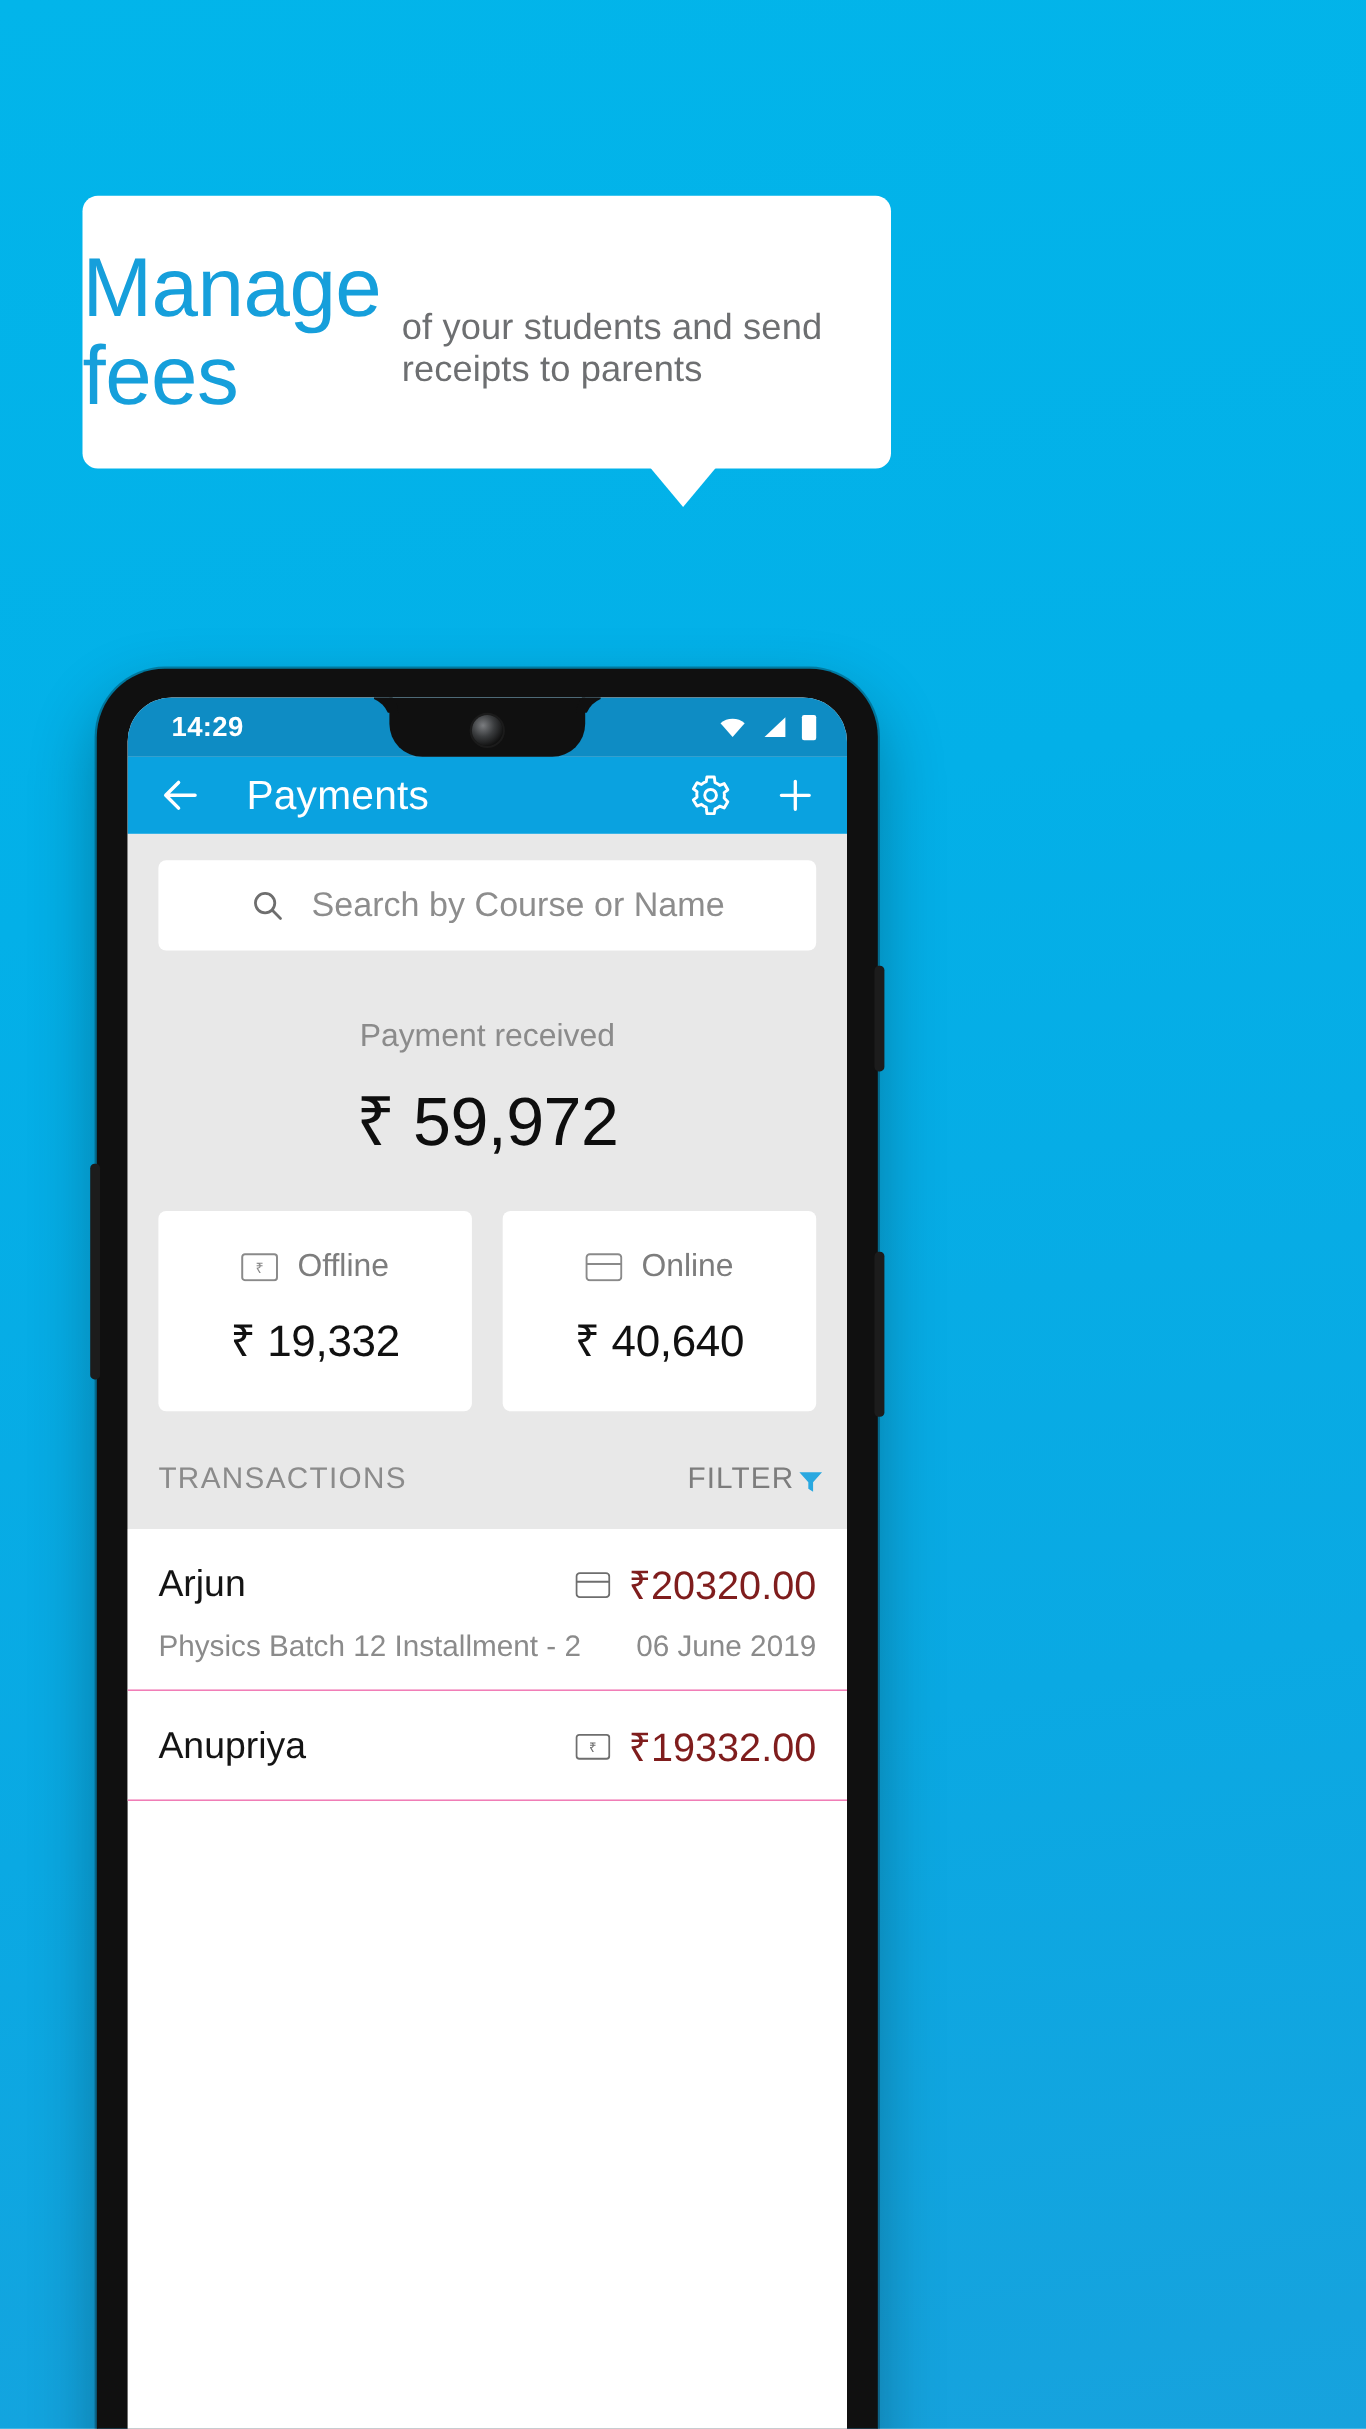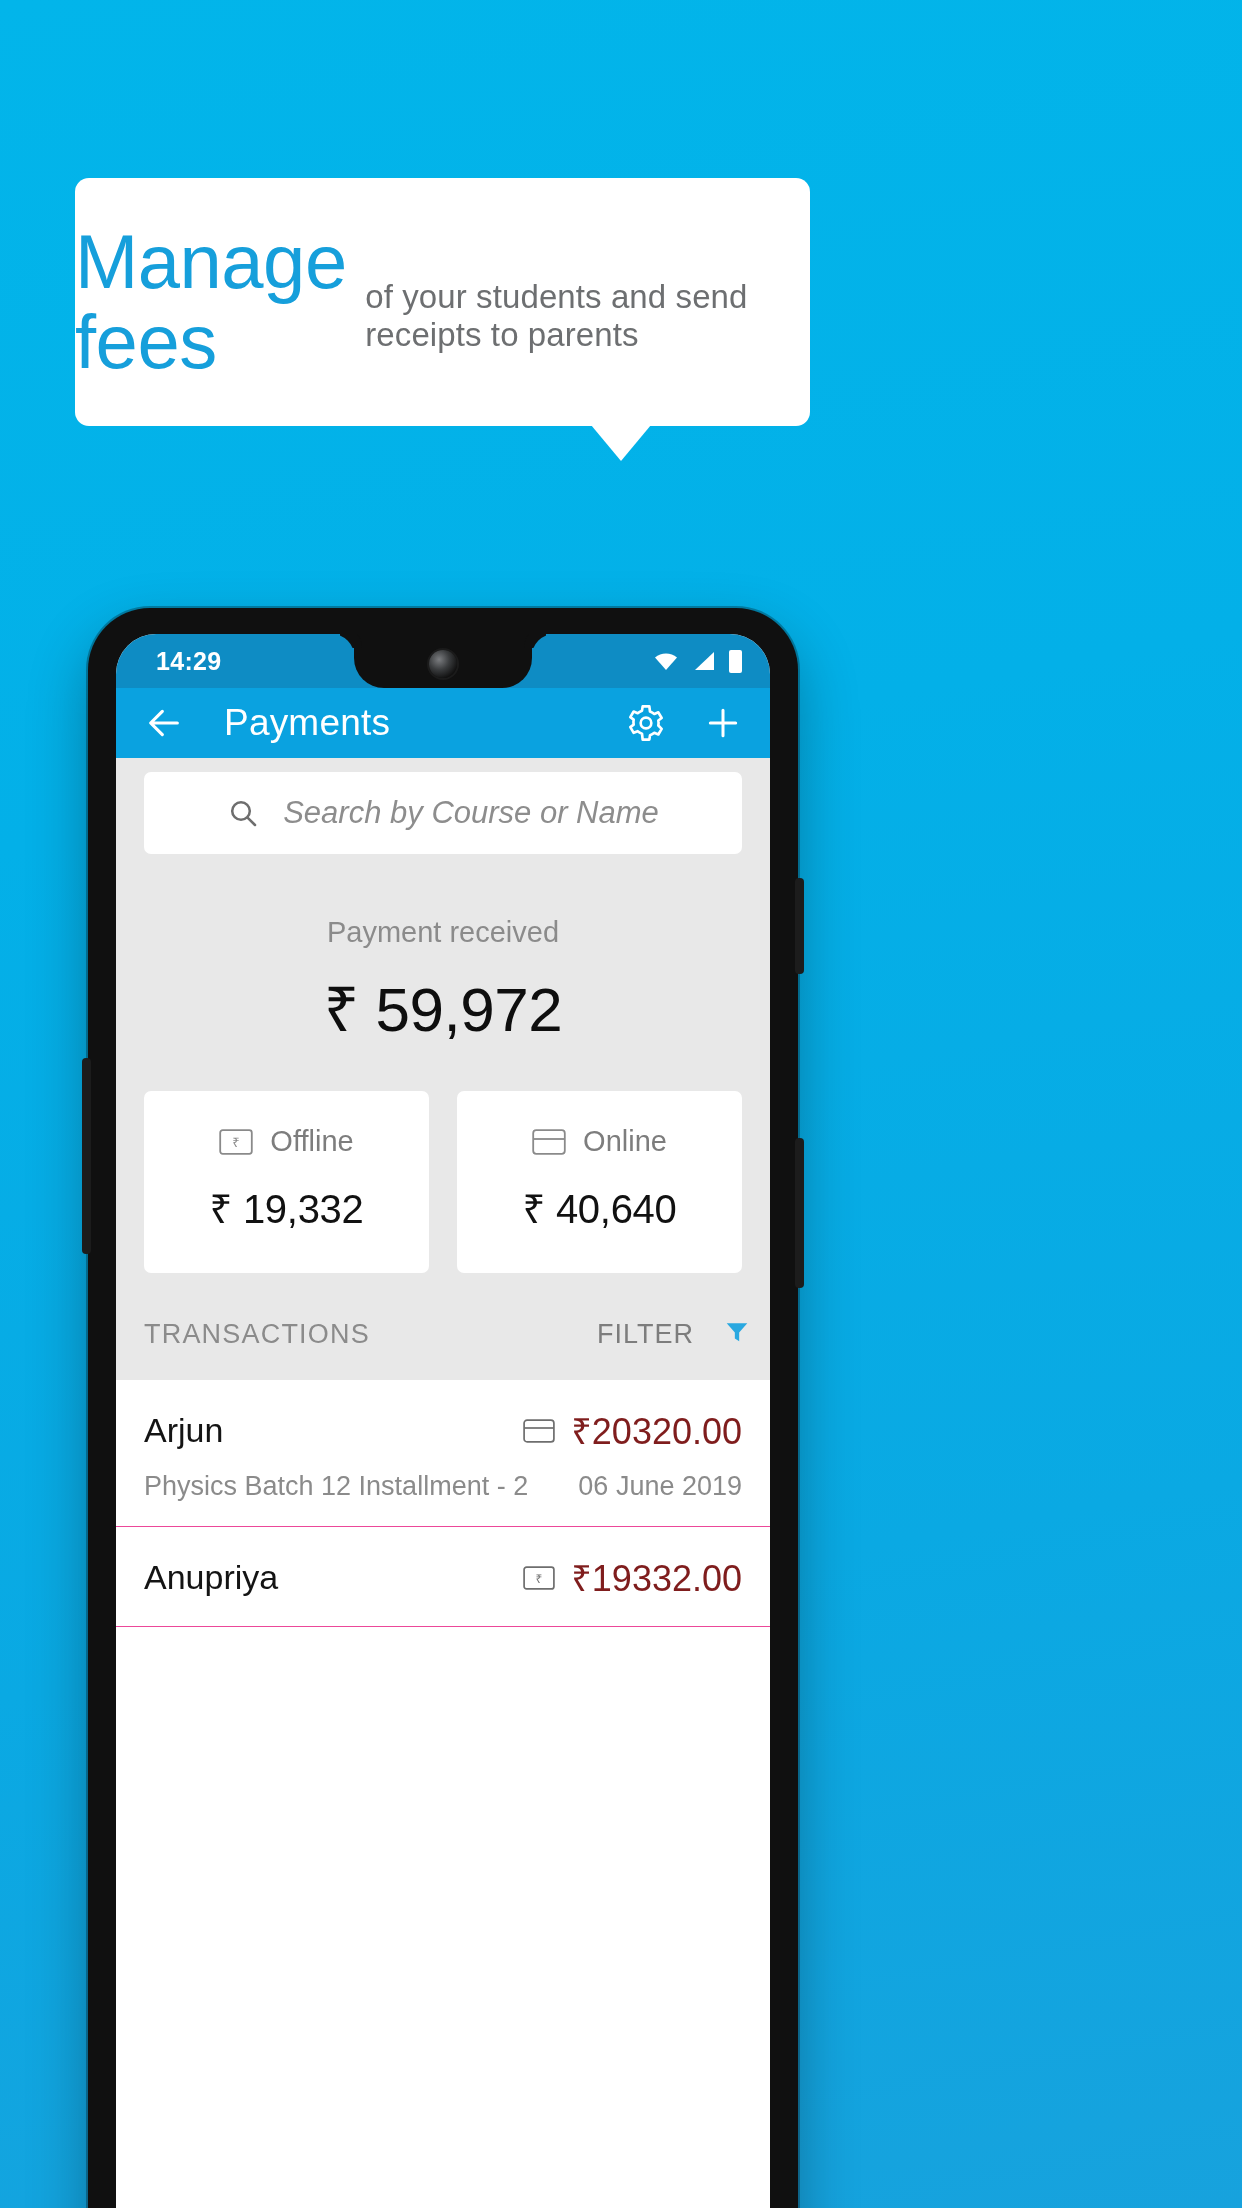--- a/index.html
+++ b/index.html
@@ -104,21 +104,21 @@
     font-size:23.5px; color:#8b8b8b; letter-spacing:.7px; position:relative;
   }
   .tab.active { color:#1a1a1a; font-weight:700; }
   .tab.active:after {
     content:""; position:absolute; left:6px; right:6px; bottom:0;
     height:5px; background:#0aa2e0;
   }
 
   
   .screen-body { background:#e8e8e8; }
-  .search-wrap { padding:14px 28px 0 28px;font-style:italic; }
+  .search-wrap { padding:24px 28px 0 28px; }
   .searchbar {
     height:82px; background:#ffffff; border-radius:7px;
     display:flex; align-items:center; justify-content:center; gap:24px;
   }
   .search-icon { width:32px; height:32px; }
   .search-ph { color:#8d8d8d; font-size:31px; }
 
   .summary { text-align:center; padding-top:62px; }
   .summary-label { color:#8b8b8b; font-size:29px; }
   .summary-amount {
@@ -132,21 +132,21 @@
   }
   .pcard-head { display:flex; align-items:center; justify-content:center; gap:17px; }
   .pcard-ico { width:34px; height:26px; flex:none; }
   .pcard-label { color:#7d7d7d; font-size:29px; }
   .pcard-amt { color:#111; font-size:40px; margin-top:22px; letter-spacing:-.3px; }
 
   .txn-head {
     display:flex; align-items:center; padding:46px 20px 30px 28px;
   }
   .txn-title { color:#8b8b8b; font-size:27px; letter-spacing:1.2px; }
-  .txn-filter { margin-left:auto; display:flex; align-items:flex-start; gap:30px; }
+  .txn-filter { margin-left:auto; display:flex; align-items:flex-end; gap:2px; }
   .txn-filter-label { color:#7d7d7d; font-size:27px; letter-spacing:1px; }
   .funnel-icon { width:26px; height:26px; }
 
   .txn-list { background:#ffffff; }
   .txn-row { padding:26px 28px 24px 28px; border-bottom:1px solid #ec4899; }
   .txn-line1 { display:flex; align-items:center; }
   .txn-name { color:#141414; font-size:34px; }
   .txn-right { margin-left:auto; display:flex; align-items:center; gap:16px; }
   .txn-mode-ico { width:32px; height:24px; flex:none; }
   .txn-amount { color:#7f1d1d; font-size:36px; }

